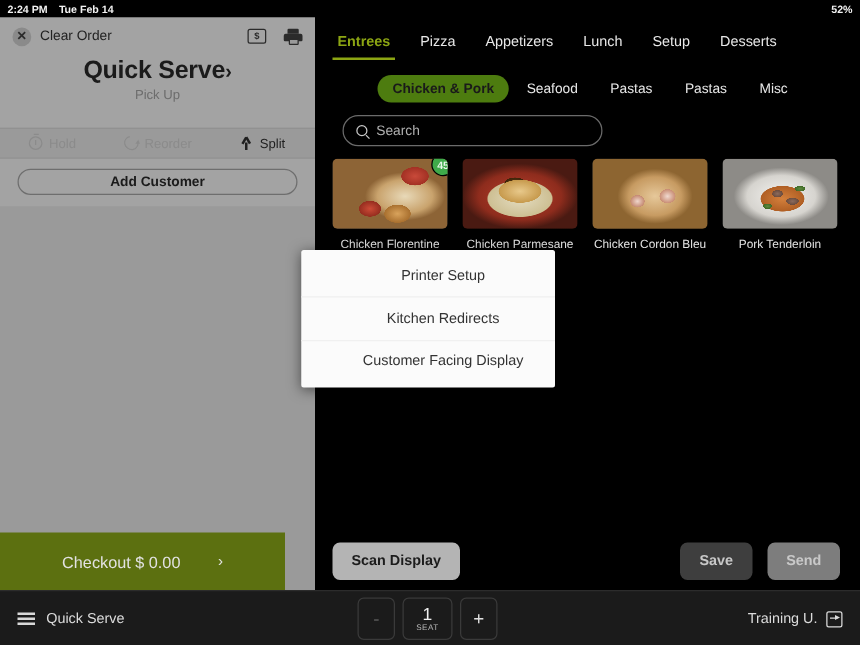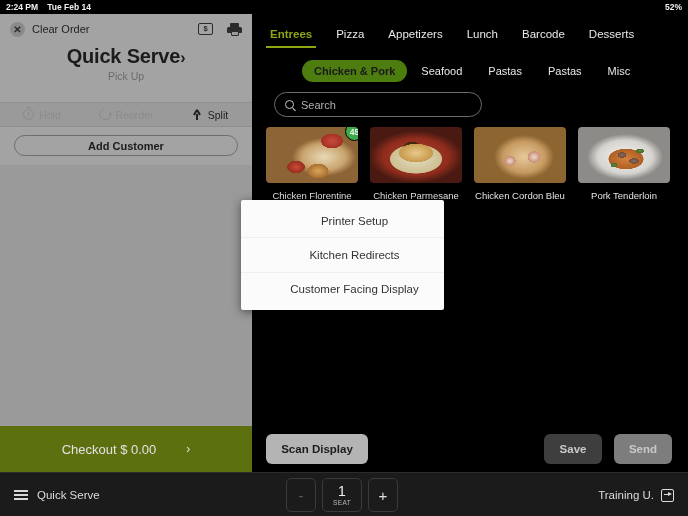--- a/index.html
+++ b/index.html
@@ -75,21 +75,21 @@
   .addcust-wrap { padding:8px 14px 9px; background:#a3a3a3; }
   .addcust { width:100%; height:21px; border:1px solid #6e6e6e; border-radius:11px;
     background:transparent; color:#1b1b1b; font-size:11px; font-weight:bold;
     display:flex; align-items:center; justify-content:center; }
 
   .empty-wrap { padding:12px 12px 0; }
   .empty-box { height:42px; border:1px dashed #8c8c8c; border-radius:3px;
     display:flex; align-items:center; justify-content:center;
     font-size:10.5px; color:#7d7d7d; }
 
-  .checkout { position:absolute; left:0; bottom:44px; width:252px; height:46px;
+  .checkout { position:absolute; left:0; bottom:44px; width:228px; height:46px;
     background:#5c7010; display:flex; align-items:center; justify-content:center; gap:30px; }
   .checkout .lbl { font-size:13px; color:#e2e2e2; }
   .checkout .chev { font-size:12px; color:#e2e2e2; }
 
   
   .right { position:absolute; top:14px; left:252px; width:436px; height:502px; background:#000; }
 
   .tabs { display:flex; align-items:flex-end; height:40px; padding:0 6px; }
   .tab { position:relative; padding:0 12px; height:40px; display:flex; align-items:center;
     font-size:11.5px; color:#e8e8e8; font-weight:normal; }
@@ -255,21 +255,21 @@
       <span class="chev">›</span>
     </div>
   </div>
 
   <div class="right">
     <div class="tabs">
       <div class="tab active">Entrees</div>
       <div class="tab">Pizza</div>
       <div class="tab">Appetizers</div>
       <div class="tab">Lunch</div>
-      <div class="tab">Barcode</div>
+      <div class="tab">Setup</div>
       <div class="tab">Desserts</div>
     </div>
 
     <div class="subtabs">
       <div class="pill sel">Chicken &amp; Pork</div>
       <div class="pill">Seafood</div>
       <div class="pill">Pastas</div>
       <div class="pill">Pastas</div>
       <div class="pill">Misc</div>
     </div>

